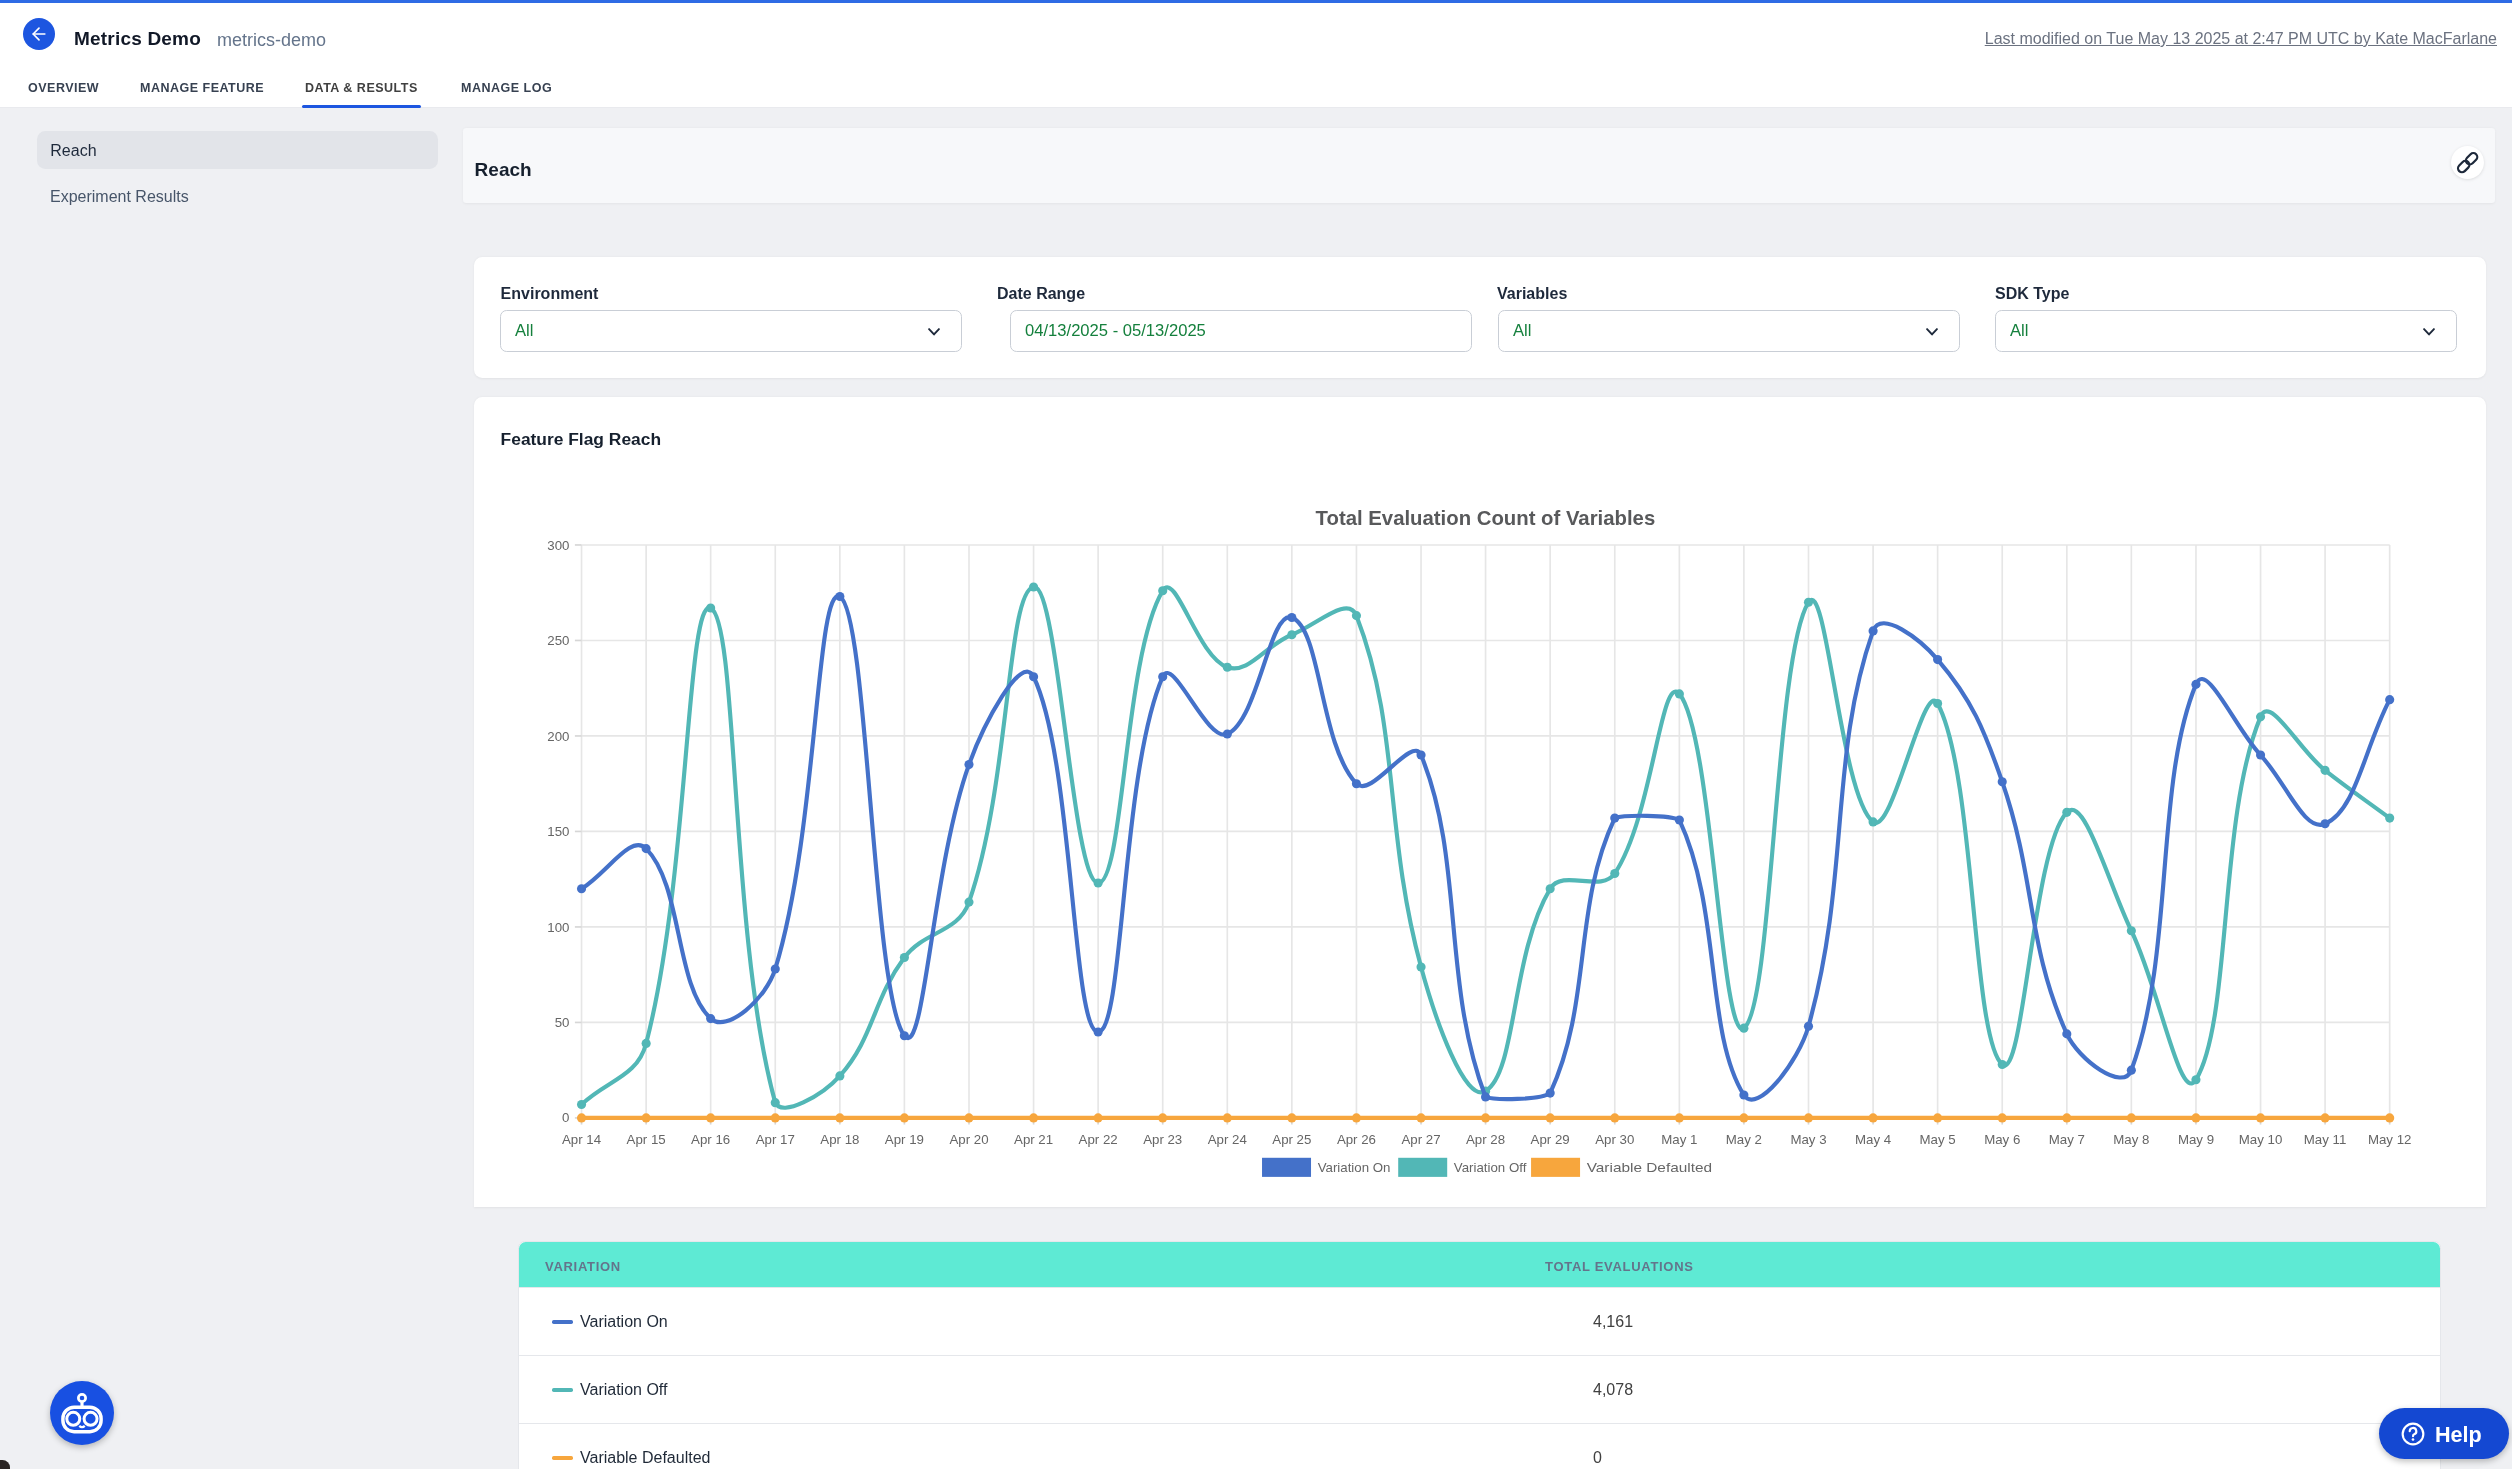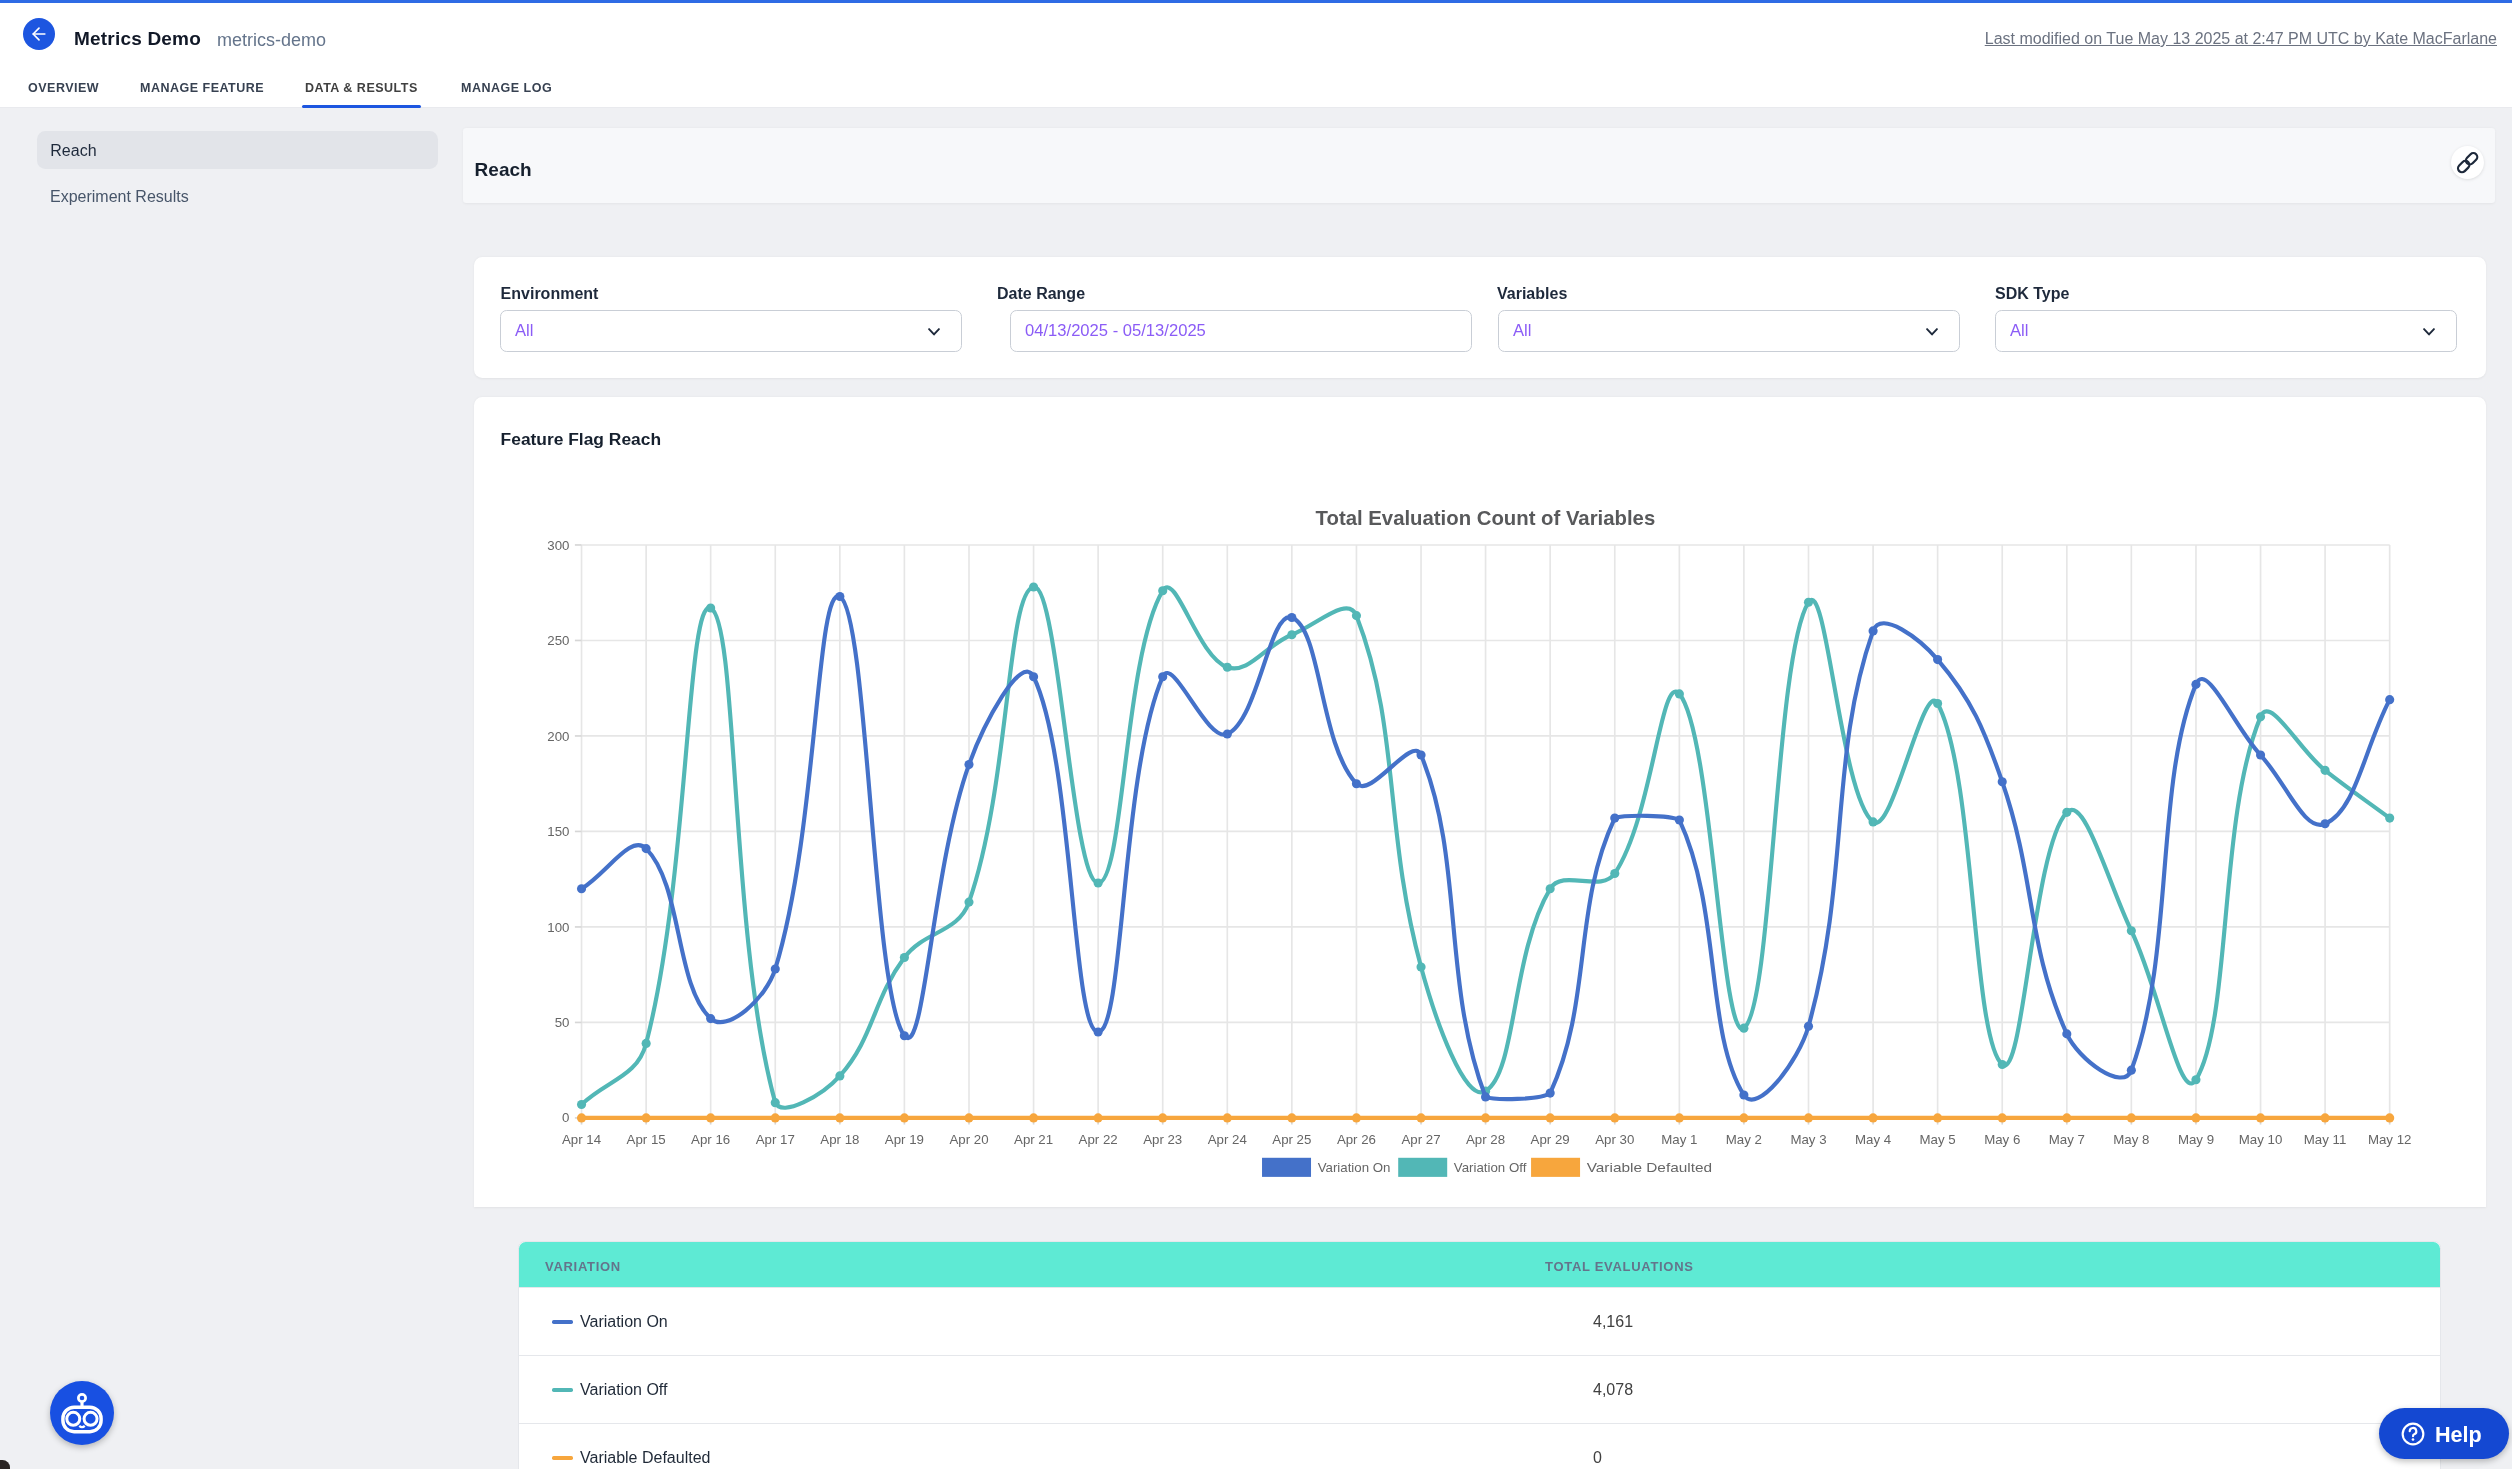--- a/index.html
+++ b/index.html
@@ -18,21 +18,21 @@
 #tabline { left:302px; top:105px; width:119px; height:3.3px; background:#1d56e0; border-radius:1.7px;}
 #side-reach { left:37px; top:131px; width:401px; height:38px; background:#e2e4e9; border-radius:8.3px; }
 #side-reach span { position:absolute; left:13.3px; top:10.8px; font-size:16px; font-weight:500; color:#1e293b; }
 #side-exp { left:50px; top:188px; font-size:16px; color:#475569; }
 #reachcard { left:463px; top:128px; width:2032px; height:75px; background:#f7f8fa; border-radius:3.3px; box-shadow:0 0.8px 2.5px rgba(0,0,0,0.05); }
 #reachcard h2 { position:absolute; left:11.6px; top:31px; font-size:19px; font-weight:700; color:#16202e; }
 #linkbtn { position:absolute; right:10.8px; top:18px; width:33px; height:33px; border-radius:50%; background:#ffffff; box-shadow:0 0.8px 3.3px rgba(0,0,0,0.12); }
 #filtercard { left:474px; top:257px; width:2012px; height:121px; background:#ffffff; border-radius:8.3px; box-shadow:0 0.8px 2.5px rgba(0,0,0,0.06); }
 .flabel { position:absolute; top:28px; font-size:16px; font-weight:600; color:#1e293b; }
 .finput { position:absolute; top:53px; width:462px; height:42px; background:#fff; border:1.7px solid #c9ced6; border-radius:6.6px; }
-.finput span { position:absolute; left:14px; top:10px; font-size:16.6px; color:#8b5cf6; }
+.finput span { position:absolute; left:14px; top:10px; font-size:16.6px; color:#15803d; }
 .finput span.chev { left:auto; right:20px; top:13.3px; width:14px; height:14px; }
 #chartcard { left:474px; top:397px; width:2012px; height:810px; background:#ffffff; border-radius:8.3px 8.3px 0 0; box-shadow:0 0.8px 2.5px rgba(0,0,0,0.06); }
 #chartcard h3 { position:absolute; left:26.6px; top:32px; font-size:17.4px; font-weight:700; color:#16202e; }
 #chartsvg { position:absolute; left:0px; top:0px; }
 #tbl { position:absolute; left:44px; top:844px; width:1923px; border:1.7px solid #e5e7eb; border-radius:6.6px 6.6px 0 0; background:#fff; }
 #tbl .thead { position:relative; height:46px; background:#5eead4; border-bottom:1.7px solid #e5e7eb; border-radius:6.6px 6.6px 0 0;}
 #tbl .th { position:absolute; top:16.6px; font-size:13px; font-weight:700; color:#64748b; letter-spacing:0.7px; }
 #tbl .row { position:relative; height:68px; border-bottom:1.7px solid #e5e7eb; }
 #tbl .row:last-child { border-bottom:none; height:70px; }
 .dash { position:absolute; left:33px; top:32px; width:21px; height:3.7px; border-radius:1.7px; }

